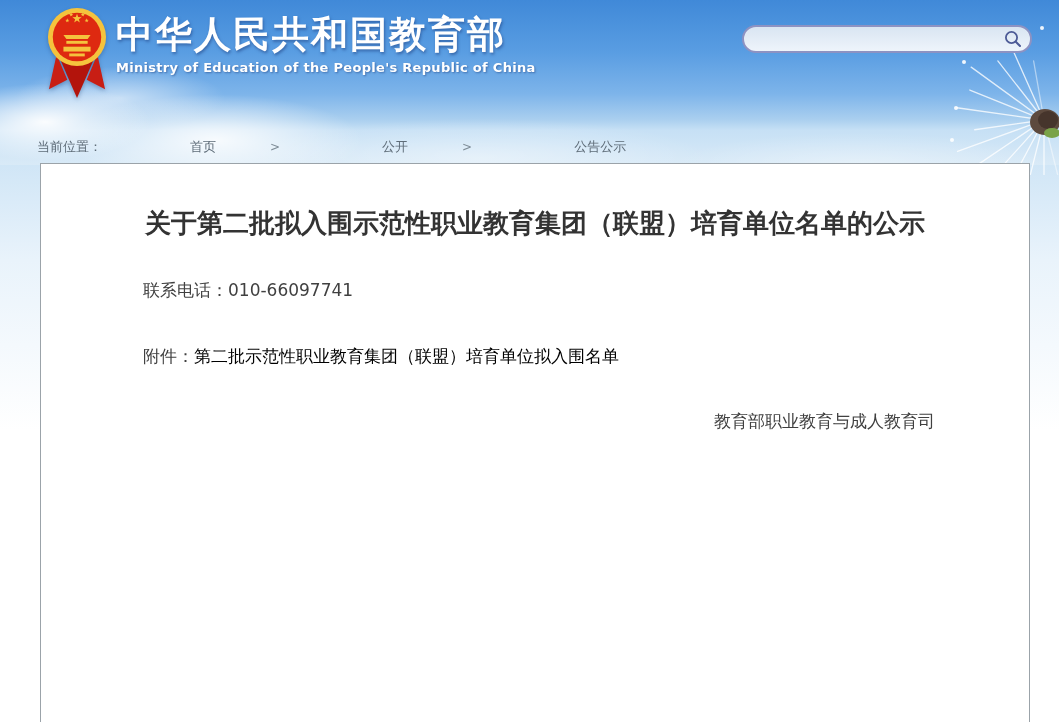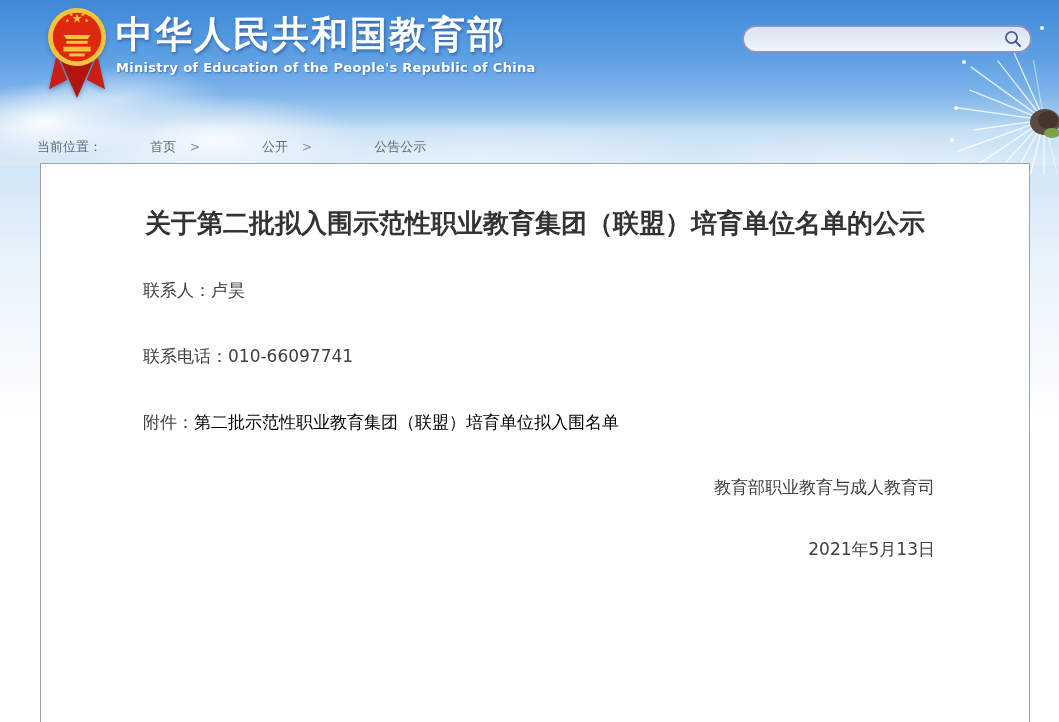--- a/index.html
+++ b/index.html
@@ -36,21 +36,21 @@
                 background:linear-gradient(180deg,#d9e5f2,#eef4fb);
                 display:flex; align-items:center; }
   .search-input { flex:1; height:22px; border:none; outline:none; background:transparent;
                   padding:0 6px 0 14px; font-size:14px; color:#334; }
   .search-btn { width:26px; height:24px; border:none; background:transparent; cursor:pointer;
                 display:flex; align-items:center; justify-content:center; padding-right:8px; }
 
   
   .breadcrumb { position:absolute; top:130px; left:0; width:1059px; height:33px;
                 display:flex; align-items:center; padding-left:37px;
-                font-size:13px; color:#5e6c78; z-index:2; }
+                font-size:13px; color:#5e6c78; z-index:2;gap:40px; }
   .breadcrumb a { color:#5e6c78; text-decoration:none; cursor:pointer;margin-left:48px; }
   .crumb-sep { margin:0 14px; color:#7d8b96; font-size:12px; }
 
   
   .card { position:absolute; top:163px; left:40px; width:990px; height:559px;
           background:#fff; border:1px solid #9ba3a9; border-bottom:none; z-index:3; }
   .article { width:800px; margin:0 auto; color:#404040; font-size:17px; }
   .doc-title { margin-top:44px; text-align:center; font-size:26px; font-weight:bold;
                color:#333; line-height:30px; }
   .body-para { margin-top:49px; line-height:28px; text-indent:2em; text-align:justify; }
@@ -138,27 +138,25 @@
     <a>公开</a>
     <span class="crumb-sep">&gt;</span>
     <a>公告公示</a>
   </div>
 
   <div class="card">
     <div class="article">
       <h1 class="doc-title">关于第二批拟入围示范性职业教育集团（联盟）培育单位名单的公示</h1>
 
 
-      <p class="info-line">联系人：卢昊</p>
 
       <p class="info-line">联系电话：010-66097741</p>
 
       <p class="info-line">
         <span>附件：</span><a class="attach-link">第二批示范性职业教育集团（联盟）培育单位拟入围名单</a>
       </p>
 
       <p class="signature">教育部职业教育与成人教育司</p>
 
-      <p class="doc-date">2021年5月13日</p>
     </div>
   </div>
 
 </div>
 
 </body></html>

